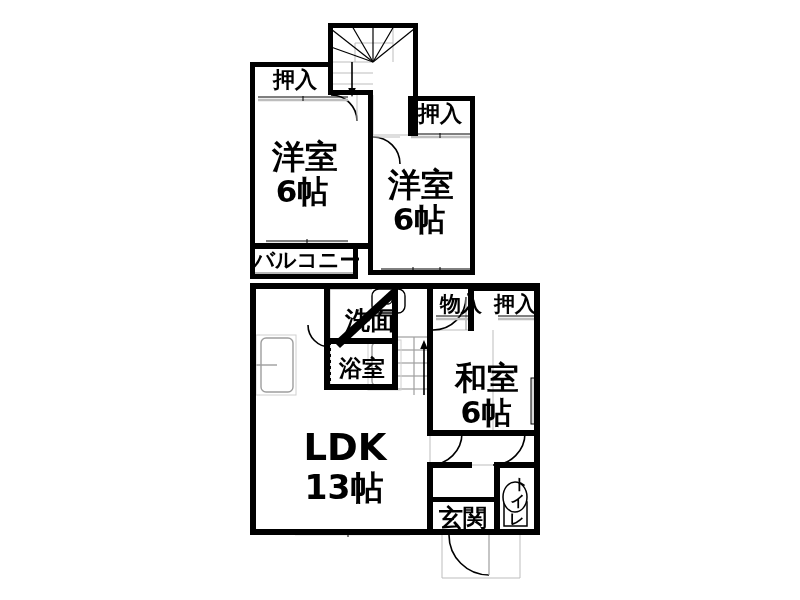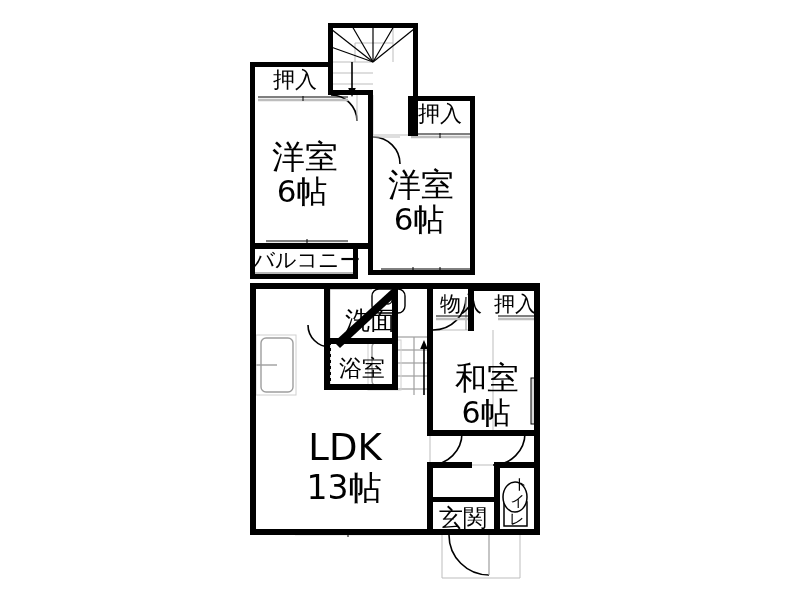--- a/index.html
+++ b/index.html
@@ -1,21 +1,21 @@
 <!DOCTYPE html>
 <html><head>
 <meta charset="utf-8">
 <title>Floor Plan</title>
 <style>
   html,body{margin:0;padding:0;background:#ffffff;}
   body{
     width:800px;height:600px;overflow:hidden;
     font-family:"Liberation Sans","DejaVu Sans",sans-serif;
   }
-  #plan-root{position:relative;width:692px;height:600px;background:#ffffff;}
+  #plan-root{position:relative;width:692px;height:600px;background:#ffffff;font-weight:bold;}
   svg{display:block;}
   .lbl{
     font-family:"DejaVu Sans","Liberation Sans",sans-serif;
     fill:#000;
     text-anchor:middle;
     dominant-baseline:middle;
   }
 </style>
 </head>
 <body>

